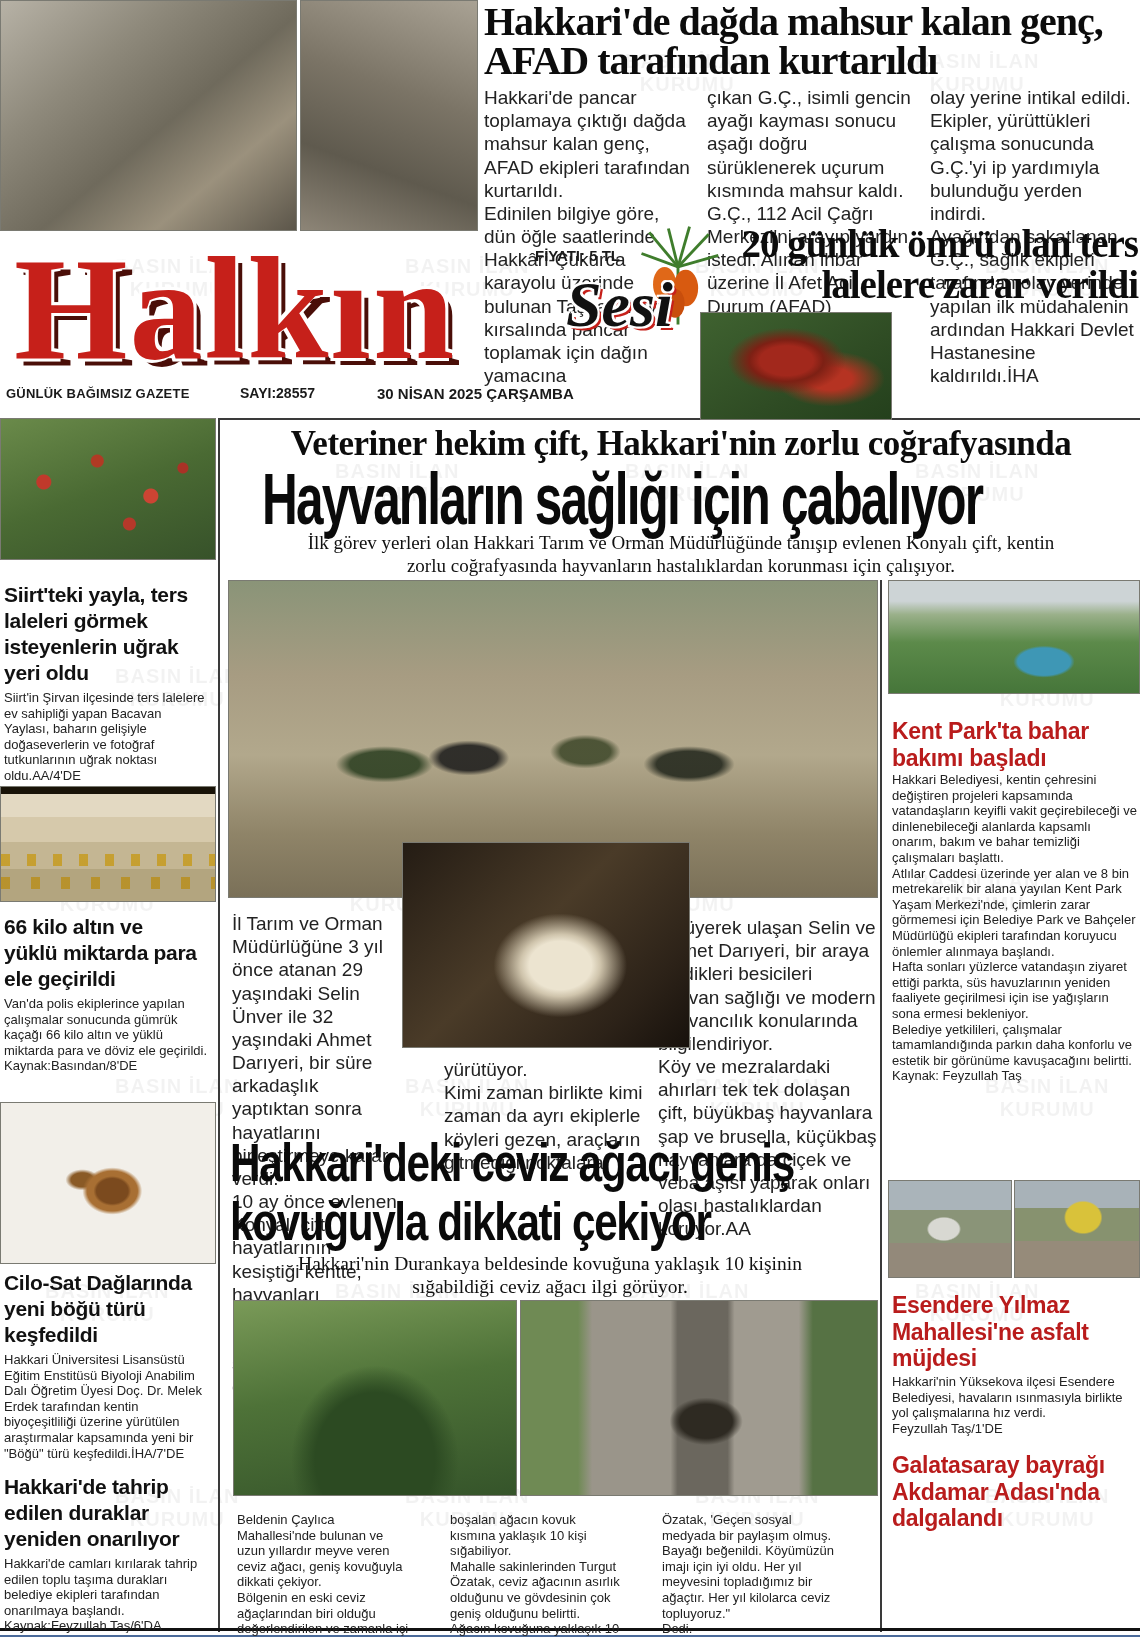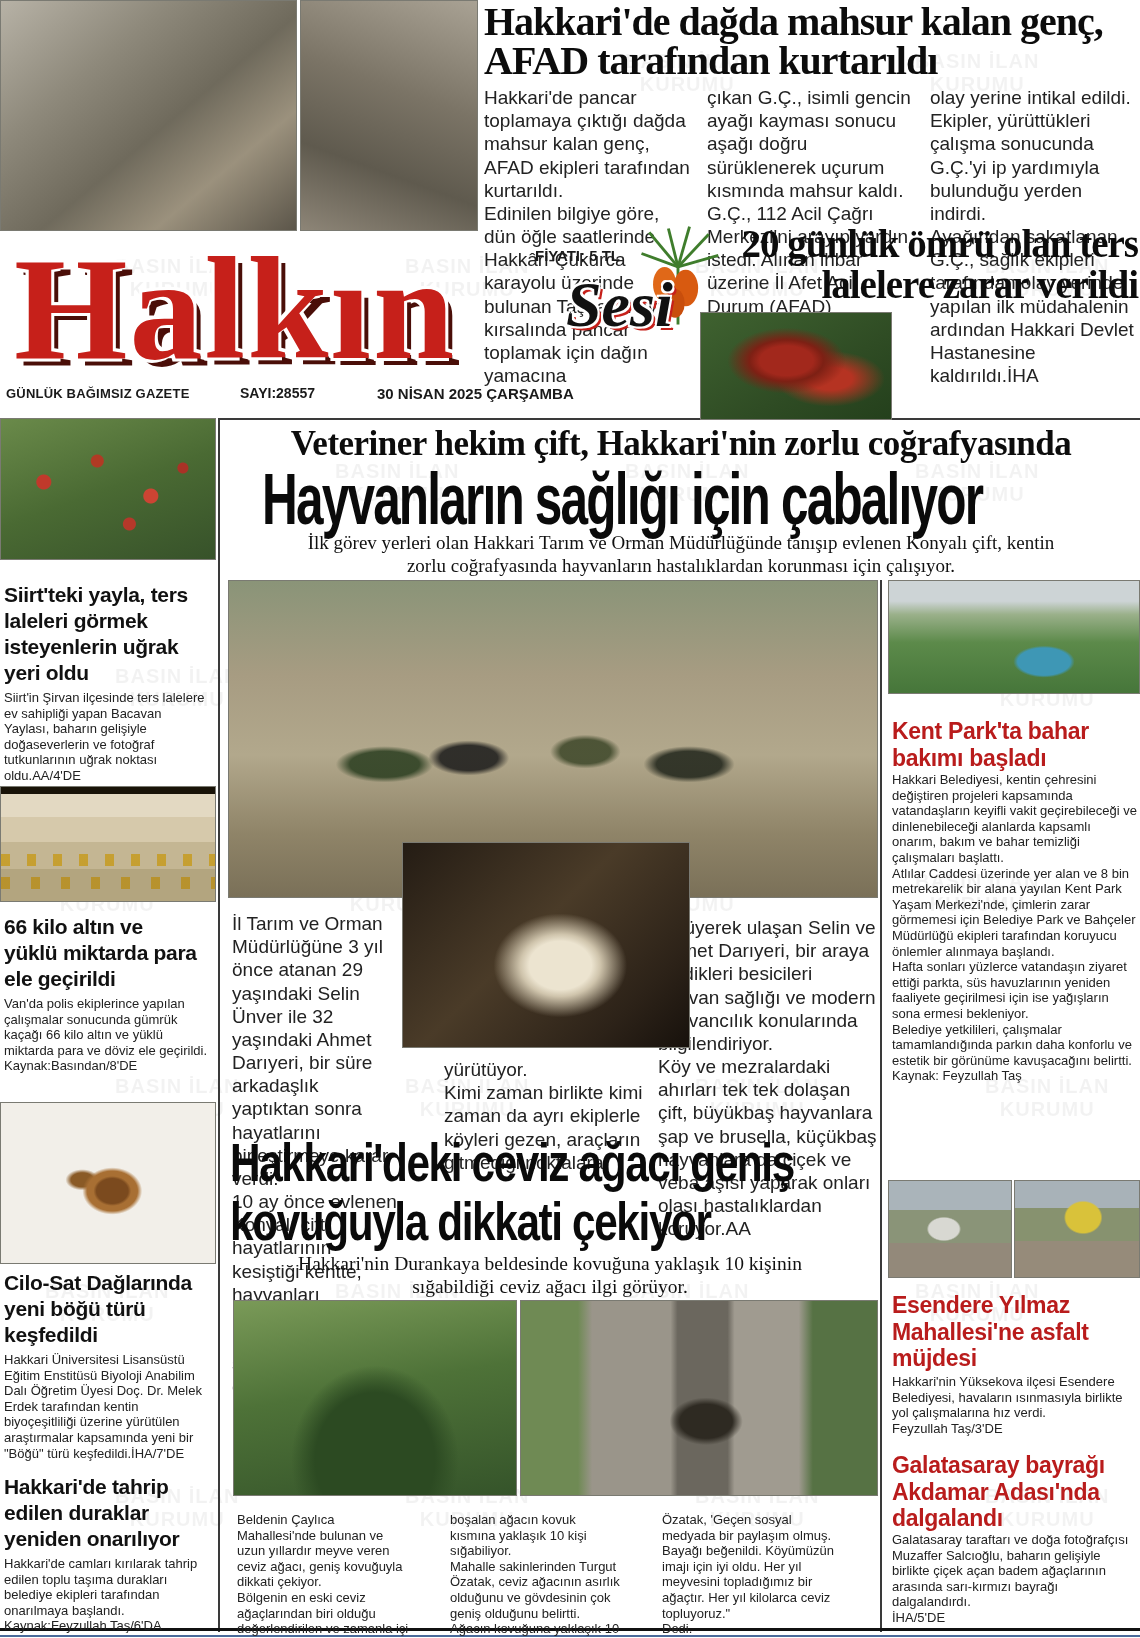--- a/index.html
+++ b/index.html
@@ -234,27 +234,25 @@
 Hafta sonları yüzlerce vatandaşın ziyaret ettiği parkta, süs havuzlarının yeniden faaliyete geçirilmesi için ise yağışların sona ermesi bekleniyor.
 Belediye yetkilileri, çalışmalar tamamlandığında parkın daha konforlu ve estetik bir görünüme kavuşacağını belirtti.
 Kaynak: Feyzullah Taş</div>
 
   <div class="photo ph-exc1" style="left:888px;top:1180px;width:124px;height:98px;z-index:2"></div>
   <div class="photo ph-exc2" style="left:1014px;top:1180px;width:126px;height:98px;z-index:2"></div>
   <div class="abs side-title-lg pre" style="left:892px;top:1292px;width:246px;z-index:2">Esendere Yılmaz
 Mahallesi'ne asfalt
 müjdesi</div>
   <div class="abs side-body pre" style="left:892px;top:1374px;width:246px;z-index:2">Hakkari'nin Yüksekova ilçesi Esendere Belediyesi, havaların ısınmasıyla birlikte yol çalışmalarına hız verdi.
-Feyzullah Taş/3'DE</div>
+Feyzullah Taş/1'DE</div>
 
   <div class="abs side-title-lg pre" style="left:892px;top:1452px;width:246px;z-index:2">Galatasaray bayrağı
 Akdamar Adası'nda
 dalgalandı</div>
-  <div class="abs side-body pre" style="left:892px;top:1532px;width:246px;z-index:2">Galatasaray taraftarı ve doğa fotoğrafçısı Muzaffer Salcıoğlu, baharın gelişiyle birlikte çiçek açan badem ağaçlarının arasında sarı-kırmızı bayrağı dalgalandırdı.
-İHA/5'DE</div>
 
   <div class="abs" style="left:230px;top:1134px;z-index:2">
     <span class="cond hl-ceviz pre">Hakkari'deki ceviz ağacı geniş
 kovuğuyla dikkati çekiyor</span>
   </div>
   <div class="abs pre" style="left:222px;top:1252px;width:656px;text-align:center;font-family:'Liberation Serif',serif;font-size:19.5px;line-height:1.2;color:#111;z-index:2">Hakkari'nin Durankaya beldesinde kovuğuna yaklaşık 10 kişinin
 sığabildiği ceviz ağacı ilgi görüyor.</div>
 
   <div class="photo ph-forest" style="left:233px;top:1300px;width:284px;height:196px;z-index:2"></div>
   <div class="photo ph-trunk" style="left:520px;top:1300px;width:358px;height:196px;z-index:2"></div>

